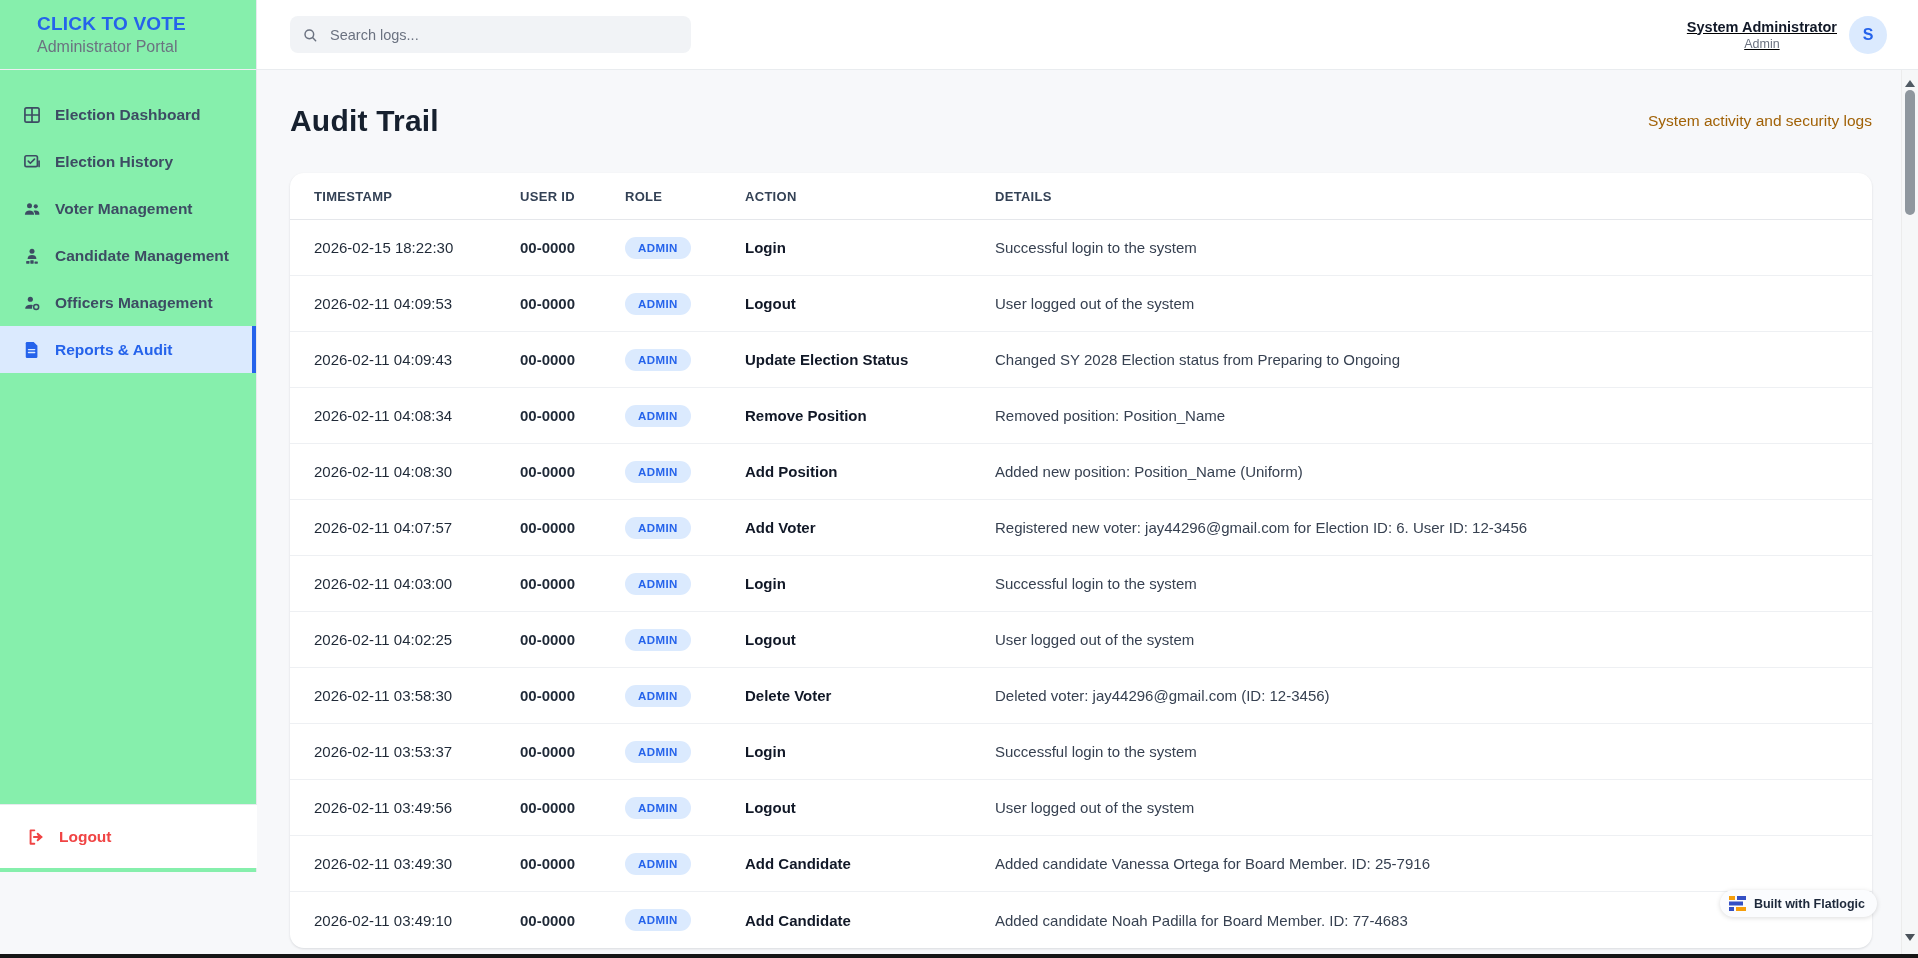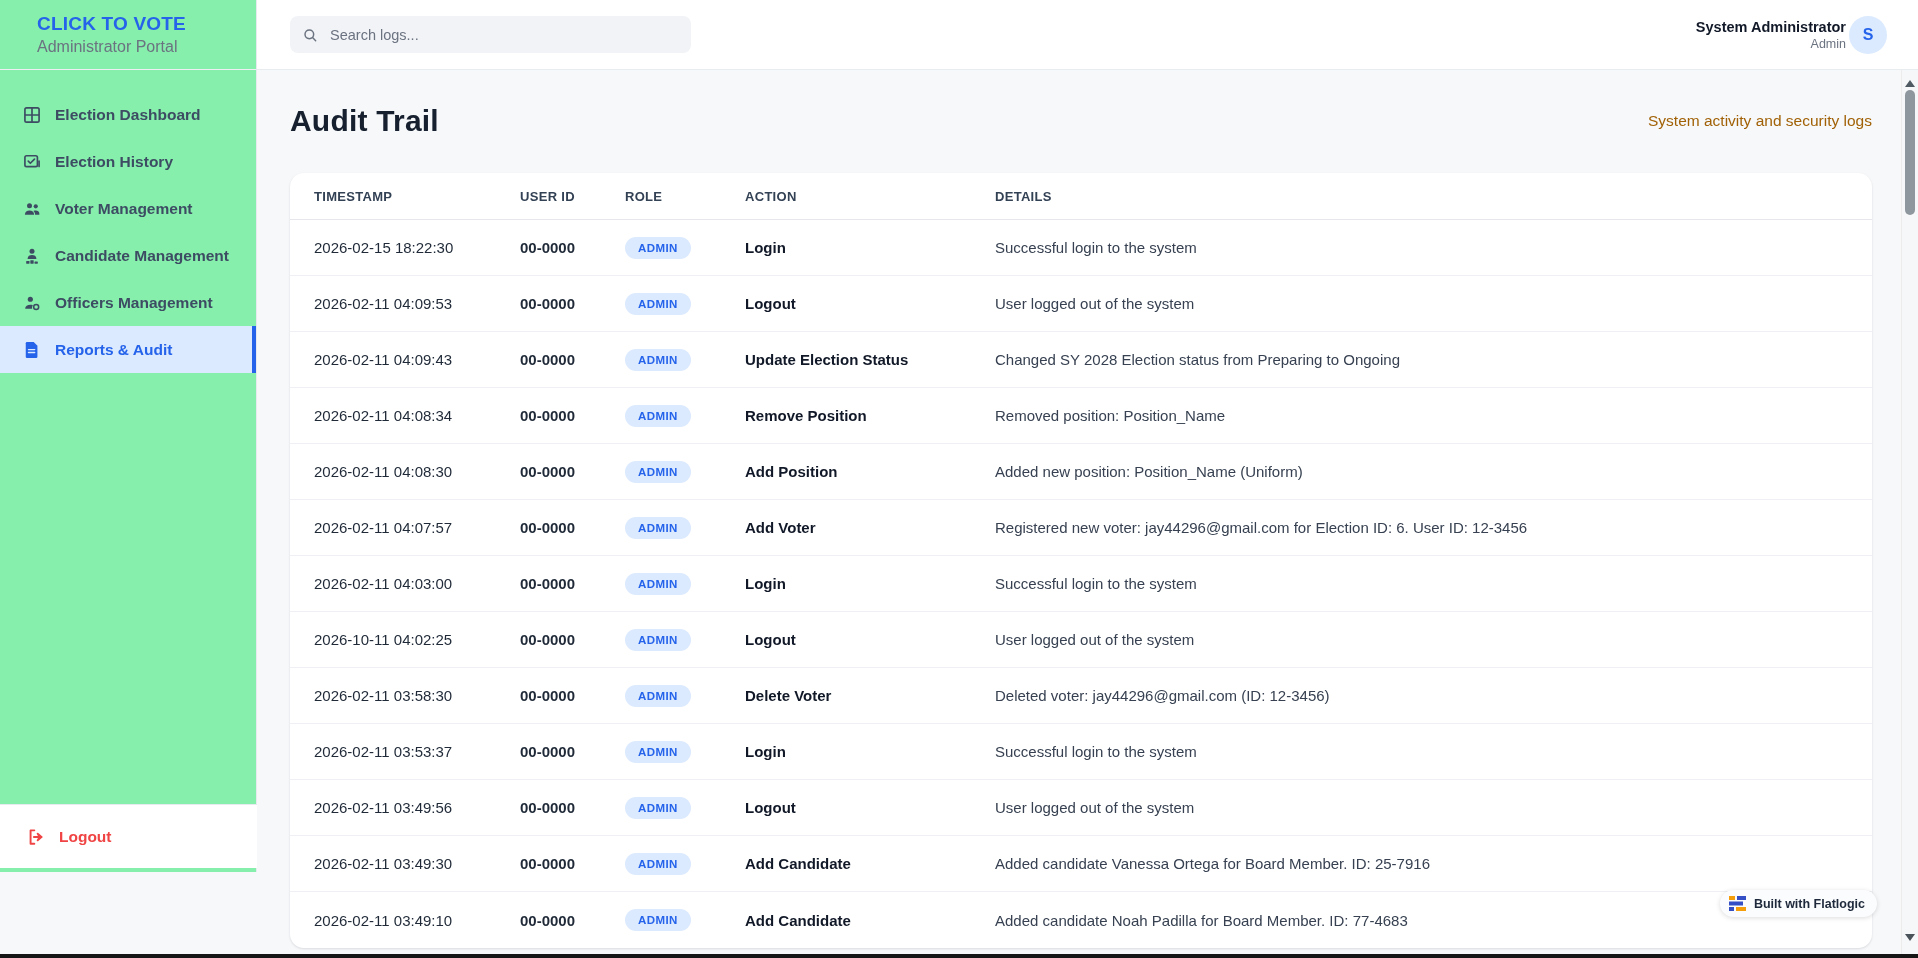--- a/index.html
+++ b/index.html
@@ -33,21 +33,21 @@
   
   .topbar { position:absolute; left:257px; top:0; width:1661px; height:70px;
     background:#ffffff; border-bottom:1px solid #e9ecef; display:flex; align-items:center; z-index:4; }
   .search-box { margin-left:33px; width:401px; height:37px; background:#f1f3f6;
     border-radius:8px; display:flex; align-items:center; padding:16px 12px; }
   .search-box svg { width:16px; height:16px; margin-right:10px; flex:0 0 16px; }
   .search-input { border:none; outline:none; background:transparent; width:100%;
     font-size:14.5px; color:#374151; font-family:inherit; }
   .search-input::placeholder { color:#6b7280; }
   .user-block { margin-left:auto; margin-right:31px; display:flex; align-items:center; }
-  .user-text { text-align:right; margin-right:3px; }
+  .user-text { text-align:center; margin-right:12px;text-decoration:underline; }
   .user-name { font-size:14.5px; font-weight:bold; color:#111827; }
   .user-role { font-size:12.5px; color:#6b7280; margin-top:2px; }
   .avatar { width:38px; height:38px; border-radius:50%; background:#dbeafe; color:#2563eb;
     display:flex; align-items:center; justify-content:center; font-size:16px; font-weight:bold; cursor:pointer; }
 
   
   .main { position:absolute; left:257px; top:70px; width:1644px; height:888px; overflow:hidden; }
   .page-head { display:flex; justify-content:space-between; align-items:center; padding:34px 29px 0 33px; }
   .page-title { font-size:30px; font-weight:bold; color:#16202e; letter-spacing:.2px; }
   .page-sub { font-size:15.5px; color:#a16207; }
@@ -260,21 +260,21 @@
         <div class="trow">
     <div class="c-ts">2026-02-11 04:03:00</div>
     <div class="c-uid">00-0000</div>
     <div class="c-role">
       <span class="badge">ADMIN</span>
     </div>
     <div class="c-action">Login</div>
     <div class="c-details">Successful login to the system</div>
   </div>
         <div class="trow">
-    <div class="c-ts">2026-10-11 04:02:25</div>
+    <div class="c-ts">2026-02-11 04:02:25</div>
     <div class="c-uid">00-0000</div>
     <div class="c-role">
       <span class="badge">ADMIN</span>
     </div>
     <div class="c-action">Logout</div>
     <div class="c-details">User logged out of the system</div>
   </div>
         <div class="trow">
     <div class="c-ts">2026-02-11 03:58:30</div>
     <div class="c-uid">00-0000</div>

